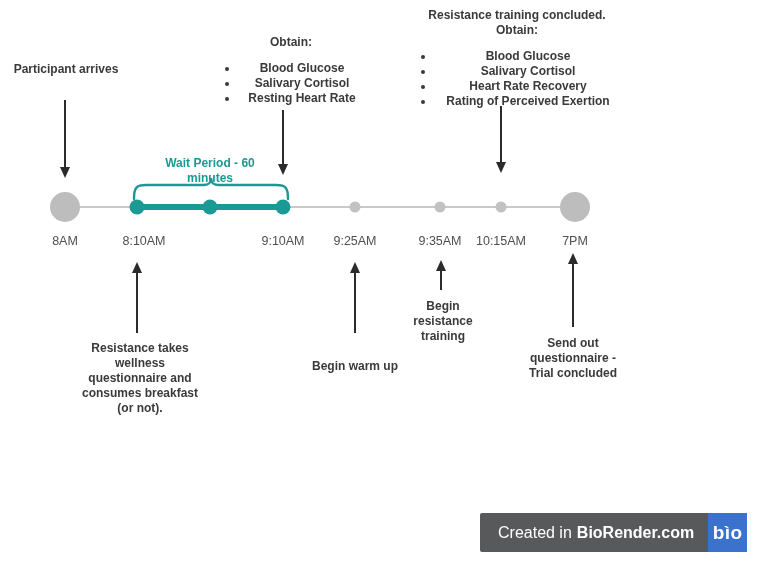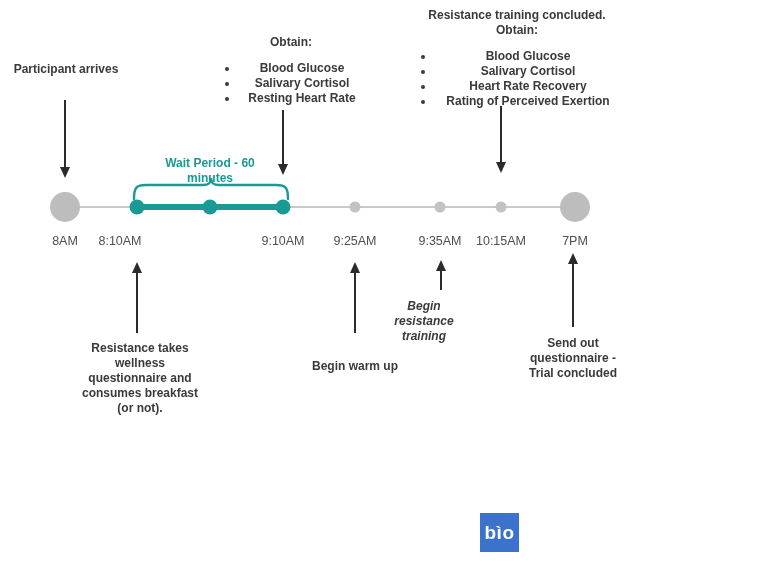--- a/index.html
+++ b/index.html
@@ -172,21 +172,21 @@
   <div class="dot endpoint" style="left:65px; top:207px;"></div>
   <div class="dot teal" style="left:137px; top:207px;"></div>
   <div class="dot teal" style="left:210px; top:207px;"></div>
   <div class="dot teal" style="left:283px; top:207px;"></div>
   <div class="dot small" style="left:355px; top:207px;"></div>
   <div class="dot small" style="left:440px; top:207px;"></div>
   <div class="dot small" style="left:501px; top:207px;"></div>
   <div class="dot endpoint" style="left:575px; top:207px;"></div>
 
   <span class="time-label" style="left:65px;">8AM</span>
-  <span class="time-label" style="left:120px;">8:10AM</span>
+  <span class="time-label" style="left:144px;">8:10AM</span>
   <span class="time-label" style="left:283px;">9:10AM</span>
   <span class="time-label" style="left:355px;">9:25AM</span>
   <span class="time-label" style="left:440px;">9:35AM</span>
   <span class="time-label" style="left:501px;">10:15AM</span>
   <span class="time-label" style="left:575px;">7PM</span>
 
   <div class="ahead up" style="left:137px; top:262px;"></div>
   <div class="vline" style="left:137px; top:273px; height:60px;"></div>
 
   <div class="ahead up" style="left:355px; top:262px;"></div>
@@ -195,21 +195,25 @@
   <div class="ahead up" style="left:441px; top:260px;"></div>
   <div class="vline" style="left:441px; top:271px; height:19px;"></div>
 
   <div class="ahead up" style="left:573px; top:253px;"></div>
   <div class="vline" style="left:573px; top:264px; height:63px;"></div>
 
   <div class="note center" style="left:140px; top:341px; width:122px;">Resistance takes wellness questionnaire and consumes breakfast (or not).</div>
 
   <div class="note center" style="left:355px; top:359px; width:120px;">Begin warm up</div>
 
-  <div class="note center" style="left:424px; top:299px; width:80px;font-style:italic;">Begin resistance training</div>
+  <div class="note center" style="left:443px; top:299px; width:80px;">Begin resistance training</div>
 
   <div class="note center" style="left:573px; top:336px; width:110px;">Send out questionnaire - Trial concluded</div>
 
   <div class="badge">
+    <div class="badge-main">
+      <span>Created in</span>
+      <span class="brand">BioRender.com</span>
+    </div>
     <div class="badge-logo">bìo</div>
   </div>
 
 </div>
 
 </body></html>

